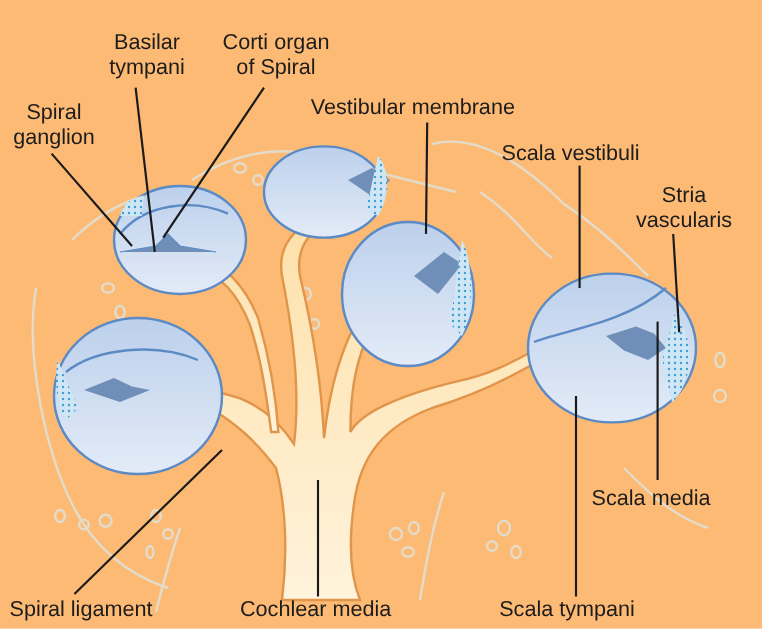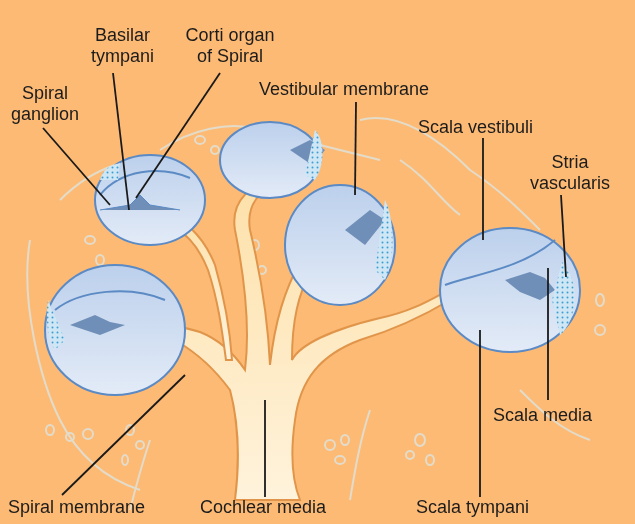--- a/index.html
+++ b/index.html
@@ -123,16 +123,16 @@
   <div>Spiral</div>
   <div>ganglion</div>
 </div>
 <div class="lbl" style="left:259px;top:79px;">Vestibular membrane</div>
 <div class="lbl" style="left:418px;top:117px;">Scala vestibuli</div>
 <div class="lbl c" style="left:520px;top:152px;width:100px;">
   <div>Stria</div>
   <div>vascularis</div>
 </div>
 <div class="lbl" style="left:493px;top:405px;">Scala media</div>
-<div class="lbl" style="left:8px;top:497px;">Spiral membrane</div>
+<div class="lbl" style="left:8px;top:497px;">Spiral ligament</div>
 <div class="lbl" style="left:200px;top:497px;">Cochlear media</div>
 <div class="lbl" style="left:416px;top:497px;">Scala tympani</div>
 </div>
 
 </body></html>

